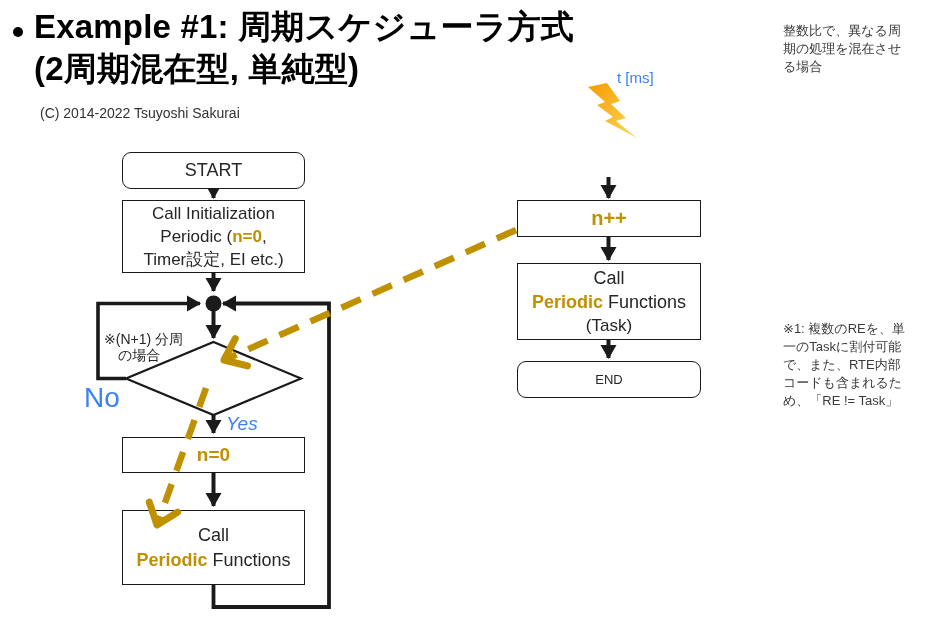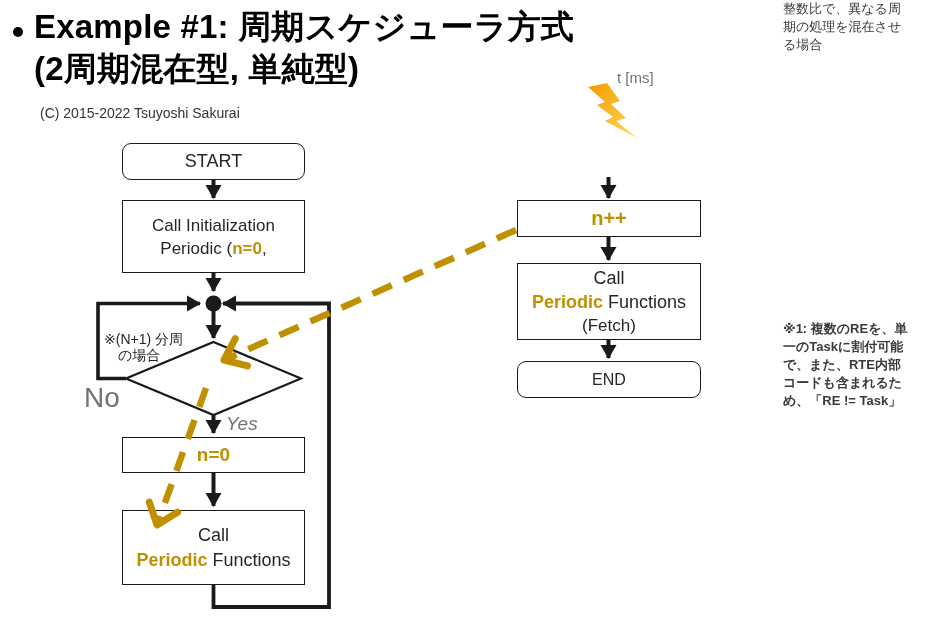--- a/index.html
+++ b/index.html
@@ -23,39 +23,39 @@
   }
   .copyright { position:absolute; left:40px; top:105px; font-size:14px; color:#333; z-index:2; }
   .side { position:absolute; left:783px; width:142px; font-size:13px; line-height:18px; color:#3a3a3a; z-index:2; }
   .box {
     position:absolute; background:#fff; border:1.6px solid #1a1a1a;
     display:flex; flex-direction:column; align-items:center; justify-content:center;
     text-align:center; color:#262626; z-index:2;
   }
   .rounded { border-radius:9px; }
   .gold { color:#BF9000; font-weight:700; }
-  .lbl { position:absolute; color:#737373; z-index:2; }
-  #start-box    { left:122px; top:143px; width:183px; height:37px; font-size:18px; }
+  .lbl { position:absolute; color:#3b82f6; z-index:2; }
+  #start-box    { left:122px; top:152px; width:183px; height:37px; font-size:18px; }
   #init-box     { left:122px; top:200px; width:183px; height:73px; font-size:17px; line-height:23px; }
   #reset-box    { left:122px; top:437px; width:183px; height:36px; font-size:19px; }
   #periodic-box { left:122px; top:510px; width:183px; height:75px; font-size:18px; line-height:25px; }
   #timer-box    { left:517px; top:139px; width:184px; height:38px; font-size:20px; }
   #incr-box     { left:517px; top:200px; width:184px; height:37px; font-size:20px; }
   #fetch-box    { left:517px; top:263px; width:184px; height:77px; font-size:18px; line-height:24px; }
-  #end-box      { left:517px; top:361px; width:184px; height:37px; font-size:16px; }
+  #end-box      { left:517px; top:361px; width:184px; height:37px; font-size:13px; }
   #fetch-box .small { font-size:17px; }
   #decision-label { left:126px; top:361px; width:175px; height:35px; display:flex;
                     align-items:center; justify-content:center; font-size:21px; z-index:2; }
   #no-label  { left:84px;  top:382px; font-size:28px; }
   #yes-label { left:226px; top:413px; font-size:19px;font-style:italic; }
   #divider-note { left:104px; top:320px; width:100px; font-size:14px; line-height:16px; color:#262626; z-index:2;margin-top:11px; }
   #tms-label { left:617px; top:69px; font-size:15px; }
-  #side-p1 { top:0; }
+  #side-p1 { top:22px; }
   #side-p2 { top:67px; }
-  #side-note { top:320px;font-weight:bold; }
+  #side-note { top:320px; }
 </style>
 </head>
 <body>
 
 <div class="slide">
 
   <svg class="layer base" width="927" height="621" viewBox="0 0 927 621">
     <defs>
       <marker id="ab" markerUnits="userSpaceOnUse" markerWidth="16" markerHeight="18" refX="13" refY="8.5" orient="auto">
         <path d="M0,0.5 L14,8.5 L0,16.5 Z" fill="#1a1a1a"></path>
@@ -77,38 +77,39 @@
     <path d="M608.5,340 L608.5,358" stroke="#1a1a1a" stroke-width="4" marker-end="url(#ab)"></path>
 
     <polygon points="213.5,342 301,378.5 213.5,415 126,378.5" fill="#ffffff" stroke="#1a1a1a" stroke-width="2.2"></polygon>
 
     <circle cx="213.5" cy="303.5" r="8" fill="#1a1a1a"></circle>
   </svg>
 
   <span class="bullet"></span>
   <h1 class="title pre">Example #1: 周期スケジューラ方式
 (2周期混在型, 単純型)</h1>
-  <div class="copyright">(C) 2015-2022 Tsuyoshi Sakurai</div>
+  <div class="copyright">(C) 2014-2022 Tsuyoshi Sakurai</div>
 
   <div class="side pre" id="side-p1">整数比で、異なる周
 期の処理を混在させ
 る場合</div>
   <div class="side pre" id="side-note">※1: 複数のREを、単
 一のTaskに割付可能
 で、また、RTE内部
 コードも含まれるた
 め、「RE != Task」</div>
 
   <div class="box rounded" id="start-box">
     <span>START</span>
   </div>
 
   <div class="box" id="init-box">
     <span>Call Initialization</span>
     <span><span>Periodic (</span><span class="gold">n=0</span><span>,</span></span>
+    <span>Timer設定, EI etc.)</span>
   </div>
 
   <div class="lbl pre" id="divider-note">※(N+1) 分周
 　の場合</div>
   <div class="lbl" id="no-label">No</div>
   <div class="lbl" id="yes-label">Yes</div>
 
   <div class="box" id="reset-box">
     <span class="gold">n=0</span>
   </div>
@@ -119,21 +120,21 @@
   </div>
 
 
   <div class="box" id="incr-box">
     <span class="gold">n++</span>
   </div>
 
   <div class="box" id="fetch-box">
     <span>Call</span>
     <span><span class="gold">Periodic</span><span> Functions</span></span>
-    <span class="small">(Fetch)</span>
+    <span class="small">(Task)</span>
   </div>
 
   <div class="box rounded" id="end-box">
     <span>END</span>
   </div>
 
   <div class="lbl" id="tms-label">t [ms]</div>
 
   <svg class="layer top" width="927" height="621" viewBox="0 0 927 621">
     <defs>

